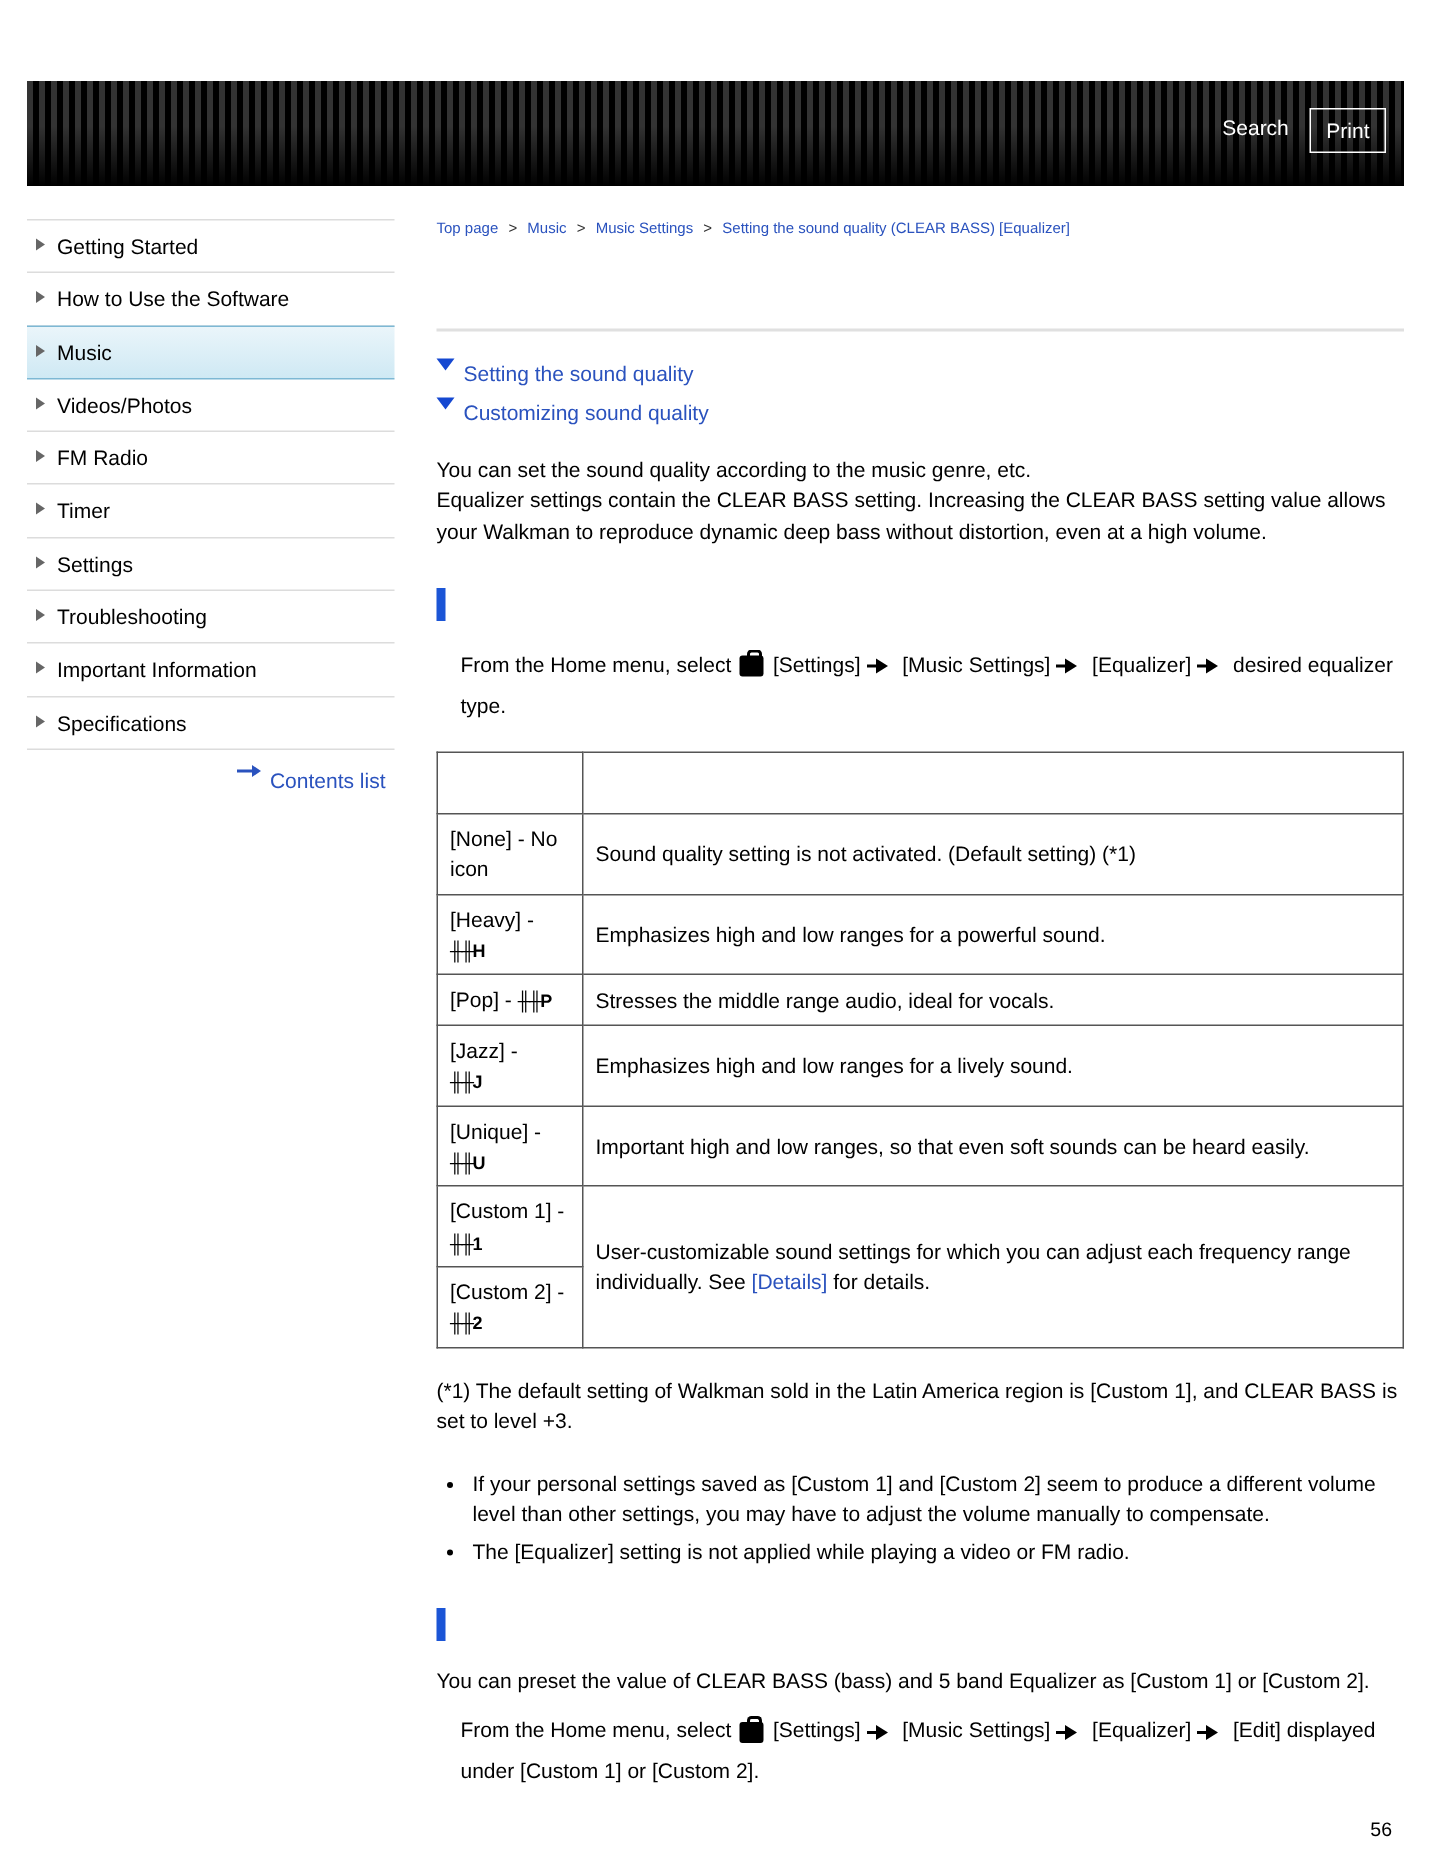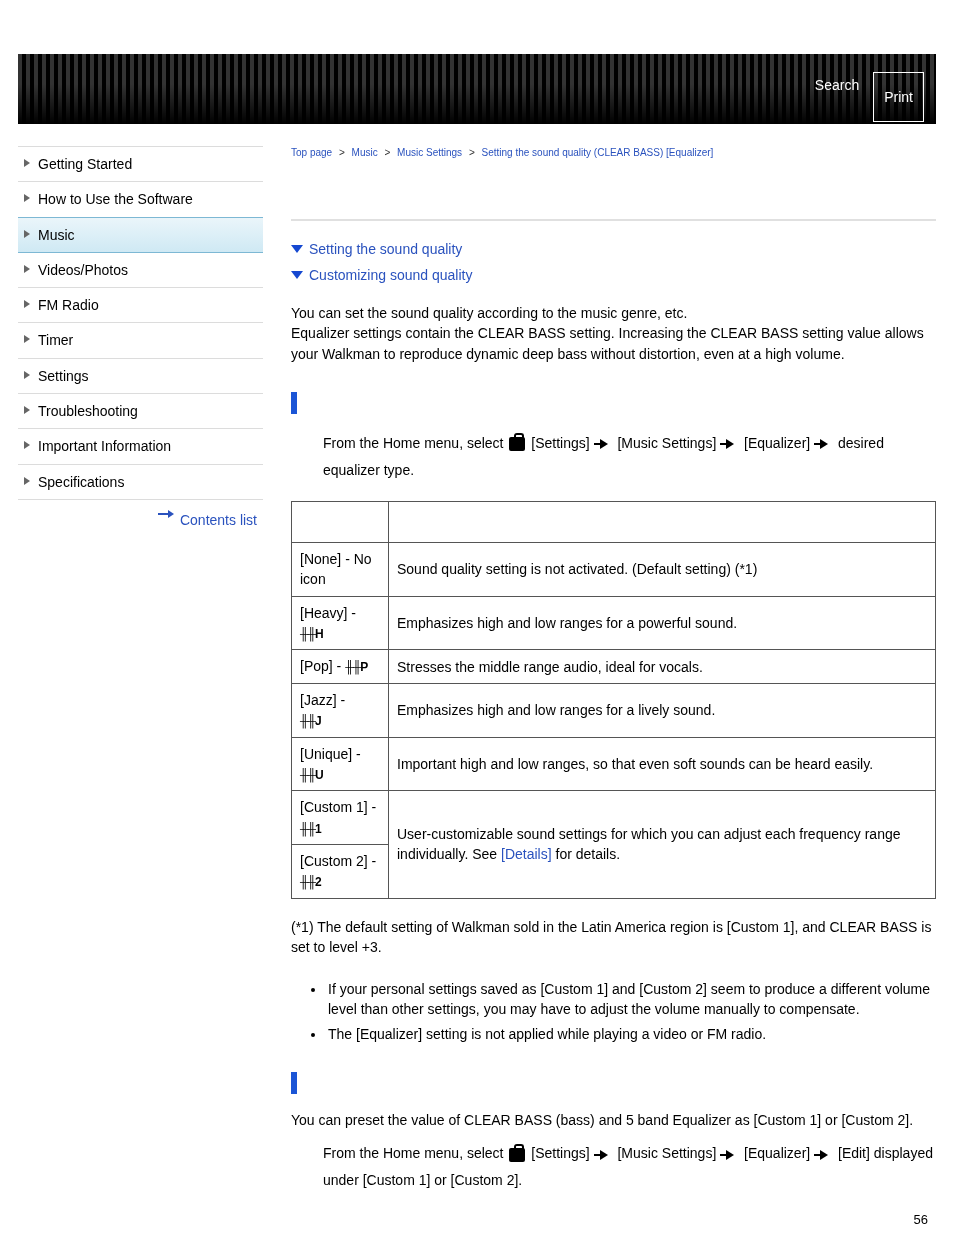--- a/index.html
+++ b/index.html
@@ -2,54 +2,54 @@
 <html><head>
 <meta charset="utf-8">
 <style>
   html,body{margin:0;padding:0;background:#fff;font-family:Arial,Helvetica,sans-serif;font-size:14px;color:#000;line-height:1.45}
   .page{width:954px;margin:0 auto;position:relative;min-height:1235px;box-sizing:border-box;padding:12px 18px 30px 18px}
   .banner{height:70px;margin-top:42px;background:#000;position:relative;overflow:hidden}
   .banner .stripes{position:absolute;inset:0;background:repeating-linear-gradient(90deg,#333 0 4px,#000 4px 8px)}
   .banner .fade{position:absolute;left:0;right:0;bottom:0;height:40px;background:linear-gradient(to bottom,rgba(0,0,0,0),#000)}
   .banner .btns{position:absolute;right:12px;top:18px;display:flex;gap:8px}
   .banner .btn{color:#fff;font-size:14px;cursor:pointer}
-  .banner .btn.print{border:1px solid #fff;padding:14px 10px}
+  .banner .btn.print{border:1px solid #fff;padding:4px 10px}
   .banner .btn.search{padding:3px 6px}
   .content{display:flex;margin-top:22px}
   .sidebar{width:245px;flex:0 0 245px}
   .side-list{border-top:1px solid #dcdcdc}
   .side-item{border-bottom:1px solid #dcdcdc;padding:7px 4px 7px 20px;position:relative;font-size:14px;cursor:pointer}
   .side-item.active{background:linear-gradient(#eaf5fa,#cfe9f4);border-top:1px solid #7db8d4;border-bottom:1px solid #7db8d4;margin-top:-1px}
   .side-item::before{content:"";position:absolute;left:6px;top:12px;width:0;height:0;border-top:4px solid transparent;border-bottom:4px solid transparent;border-left:6px solid #666}
   .contents-link{display:flex;justify-content:flex-end;gap:6px;padding:10px 6px 0 0}
   .contents-link .arr{width:0;height:0;border-top:4px solid transparent;border-bottom:4px solid transparent;border-left:6px solid #2a52be;position:relative}
   .contents-link .arr::after{content:"";position:absolute;right:6px;top:-1px;width:10px;height:2px;background:#2a52be}
   .contents-link a{color:#2a52be;font-size:14px;cursor:pointer}
   .main{flex:1;padding-left:28px;min-width:0}
   .breadcrumb{color:#2a52be;font-size:10px}
   .breadcrumb .sep{color:#333;padding:0 4px}
   .breadcrumb .cur{color:#2a52be}
   .hr{height:2px;background:#e0e0e0;border:none;margin:58px 0 18px 0}
-  .jump{display:flex;align-items:center;gap:6px;margin:6px 0;font-size:14px}
+  .jump{display:flex;gap:6px;margin:6px 0;font-size:14px}
   .jump .tri{width:0;height:0;border-left:6px solid transparent;border-right:6px solid transparent;border-top:8px solid #1548d1}
   .jump a{color:#2a52be;cursor:pointer}
   .para{margin:18px 0}
   .sec-mark{display:flex;align-items:flex-start;margin:28px 0 16px 0}
   .sec-mark .bar{width:6px;height:22px;background:#1b55d6;margin-right:8px}
-  .step{margin:4px 0 18px 32px;line-height:1.9}
+  .step{margin:4px 0 18px 16px;line-height:1.9}
   .step .icon{display:inline-block;vertical-align:middle;width:16px;height:14px;background:#000;border-radius:2px;position:relative;margin:0 2px}
   .step .icon::before{content:"";position:absolute;top:-4px;left:5px;width:6px;height:4px;border:2px solid #000;border-bottom:none;border-radius:3px 3px 0 0}
   .step .arrow{display:inline-block;vertical-align:middle;width:0;height:0;border-top:5px solid transparent;border-bottom:5px solid transparent;border-left:8px solid #000;margin:0 6px;position:relative}
   .step .arrow::before{content:"";position:absolute;right:8px;top:-1px;width:6px;height:2px;background:#000}
   table.eq{border-collapse:collapse;width:100%;margin:4px 0 18px 0;font-size:14px}
   table.eq th,table.eq td{border:1px solid #555;padding:6px 8px;text-align:left;vertical-align:middle}
   table.eq th{height:28px}
   .ticon{font-family:Arial;font-weight:bold;font-size:12px;letter-spacing:-1px}
   .footnote{font-size:14px;margin:12px 0 22px 0}
-  ul.notes{margin:6px 0 18px 35px;padding:0}
+  ul.notes{margin:6px 0 18px 22px;padding:0}
   ul.notes li{margin:4px 0;padding-left:2px}
   a.inline{color:#2a52be;cursor:pointer}
   .pgnum{position:absolute;right:26px;bottom:12px;font-size:13px}
 </style>
 </head>
 <body>
 
 <div class="page">
   <div class="banner">
     <div class="stripes"></div>

